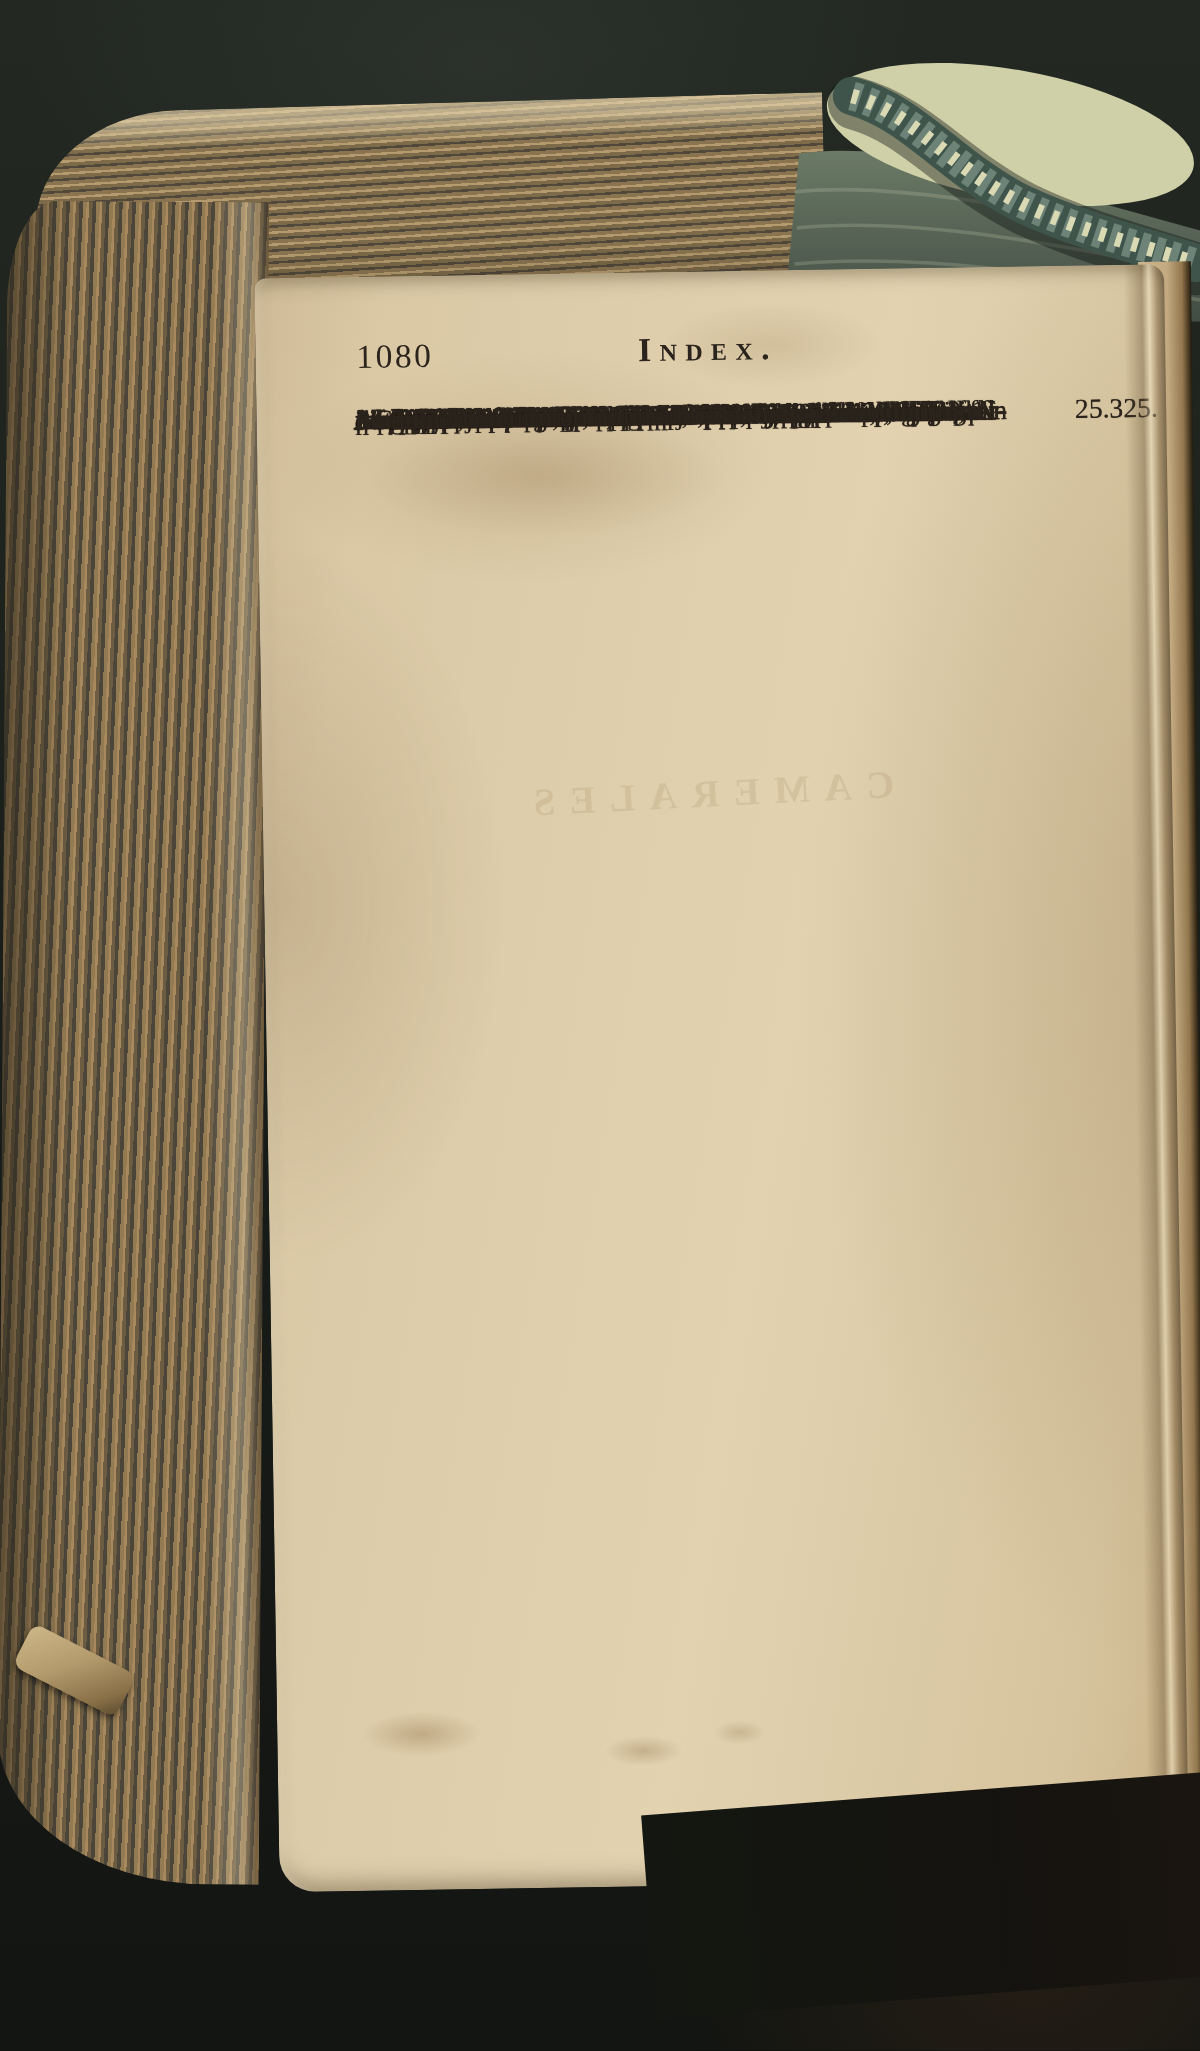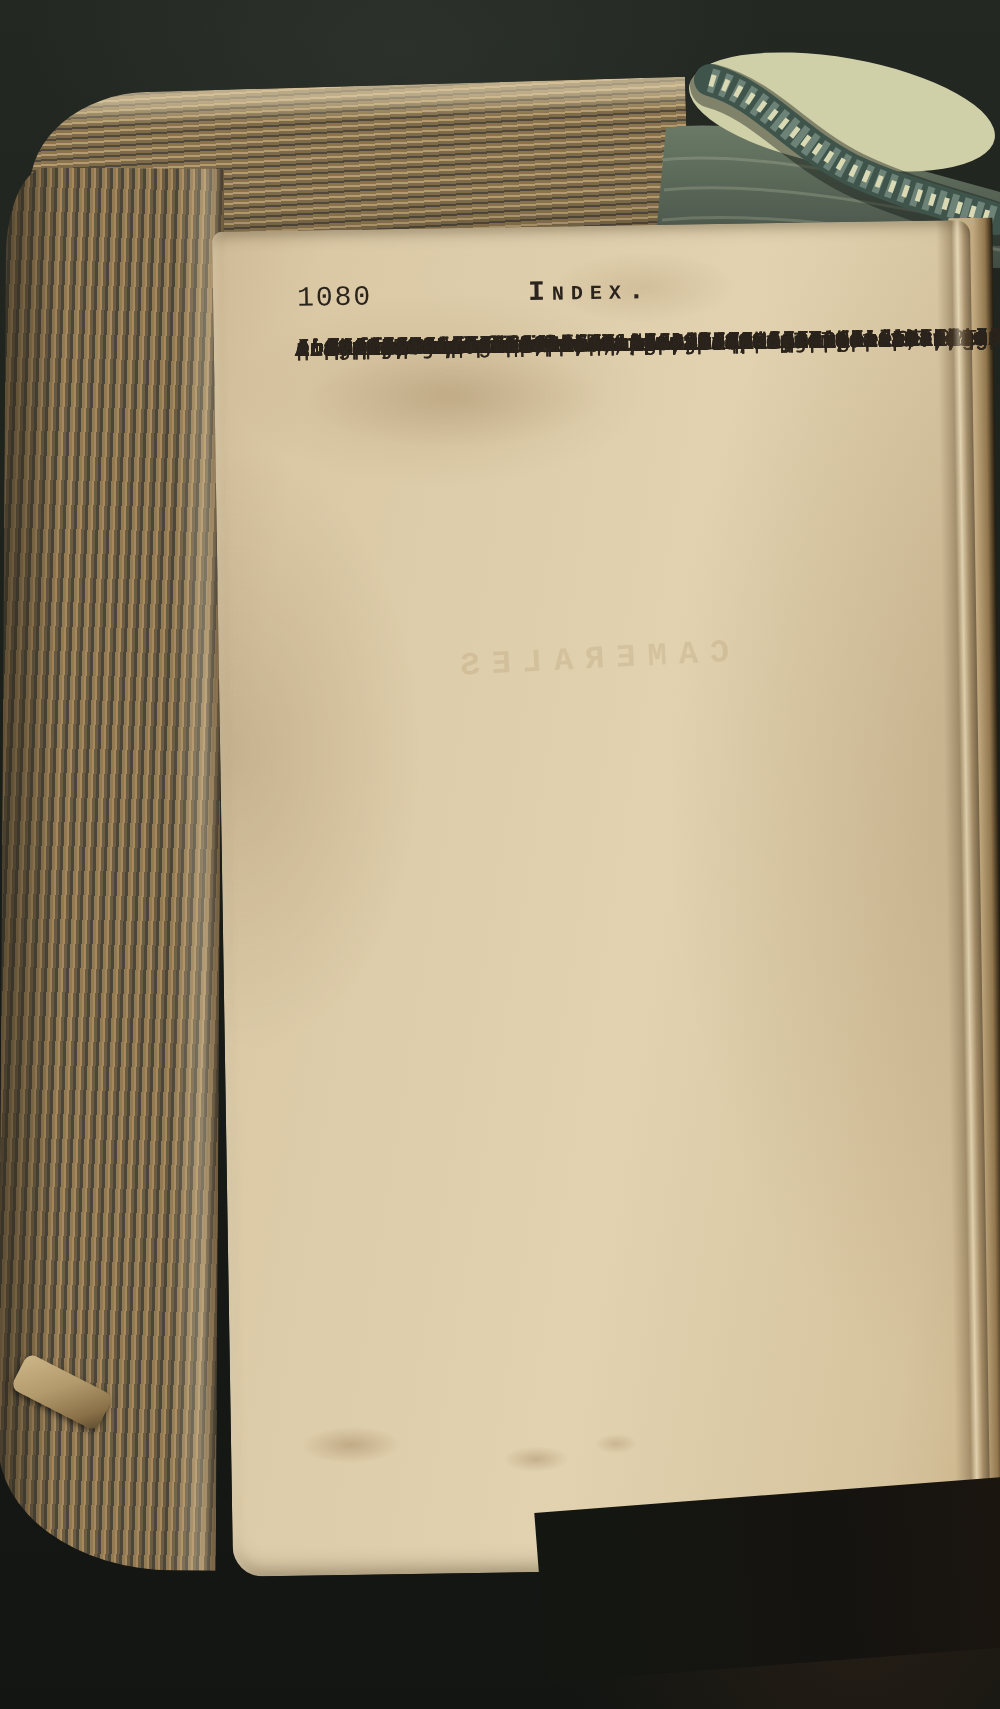--- a/index.html
+++ b/index.html
@@ -1,17 +1,17 @@
 <!DOCTYPE html>
 <html><head>
 <meta charset="utf-8">
 <style>
   html,body{margin:0;padding:0;background:#0d0f0d;}
   .stage{position:relative;width:1000px;height:1709px;overflow:hidden;
-    font-family:Liberation Mono, monospace;
+    font-family:Liberation Serif, serif;
     background:
       radial-gradient(420px 520px at 86% 93%, rgba(64,42,24,.40), transparent 70%),
       radial-gradient(500px 300px at 40% 3%, rgba(60,68,58,.35), transparent 75%),
       linear-gradient(180deg,#232823 0%,#1e231e 28%,#181c18 55%,#131512 100%);}
   .stage *{position:absolute;}
 
   
   .stack-corner{left:8px;top:100px;width:236px;height:236px;
     border-top-left-radius:100% 100%;
     background:repeating-linear-gradient(135deg,#ab8d60 0 2px,#6f6046 2px 5px,#4742363 5px 8px,#4a4437 5px 8px,#8d7550 8px 11px);

